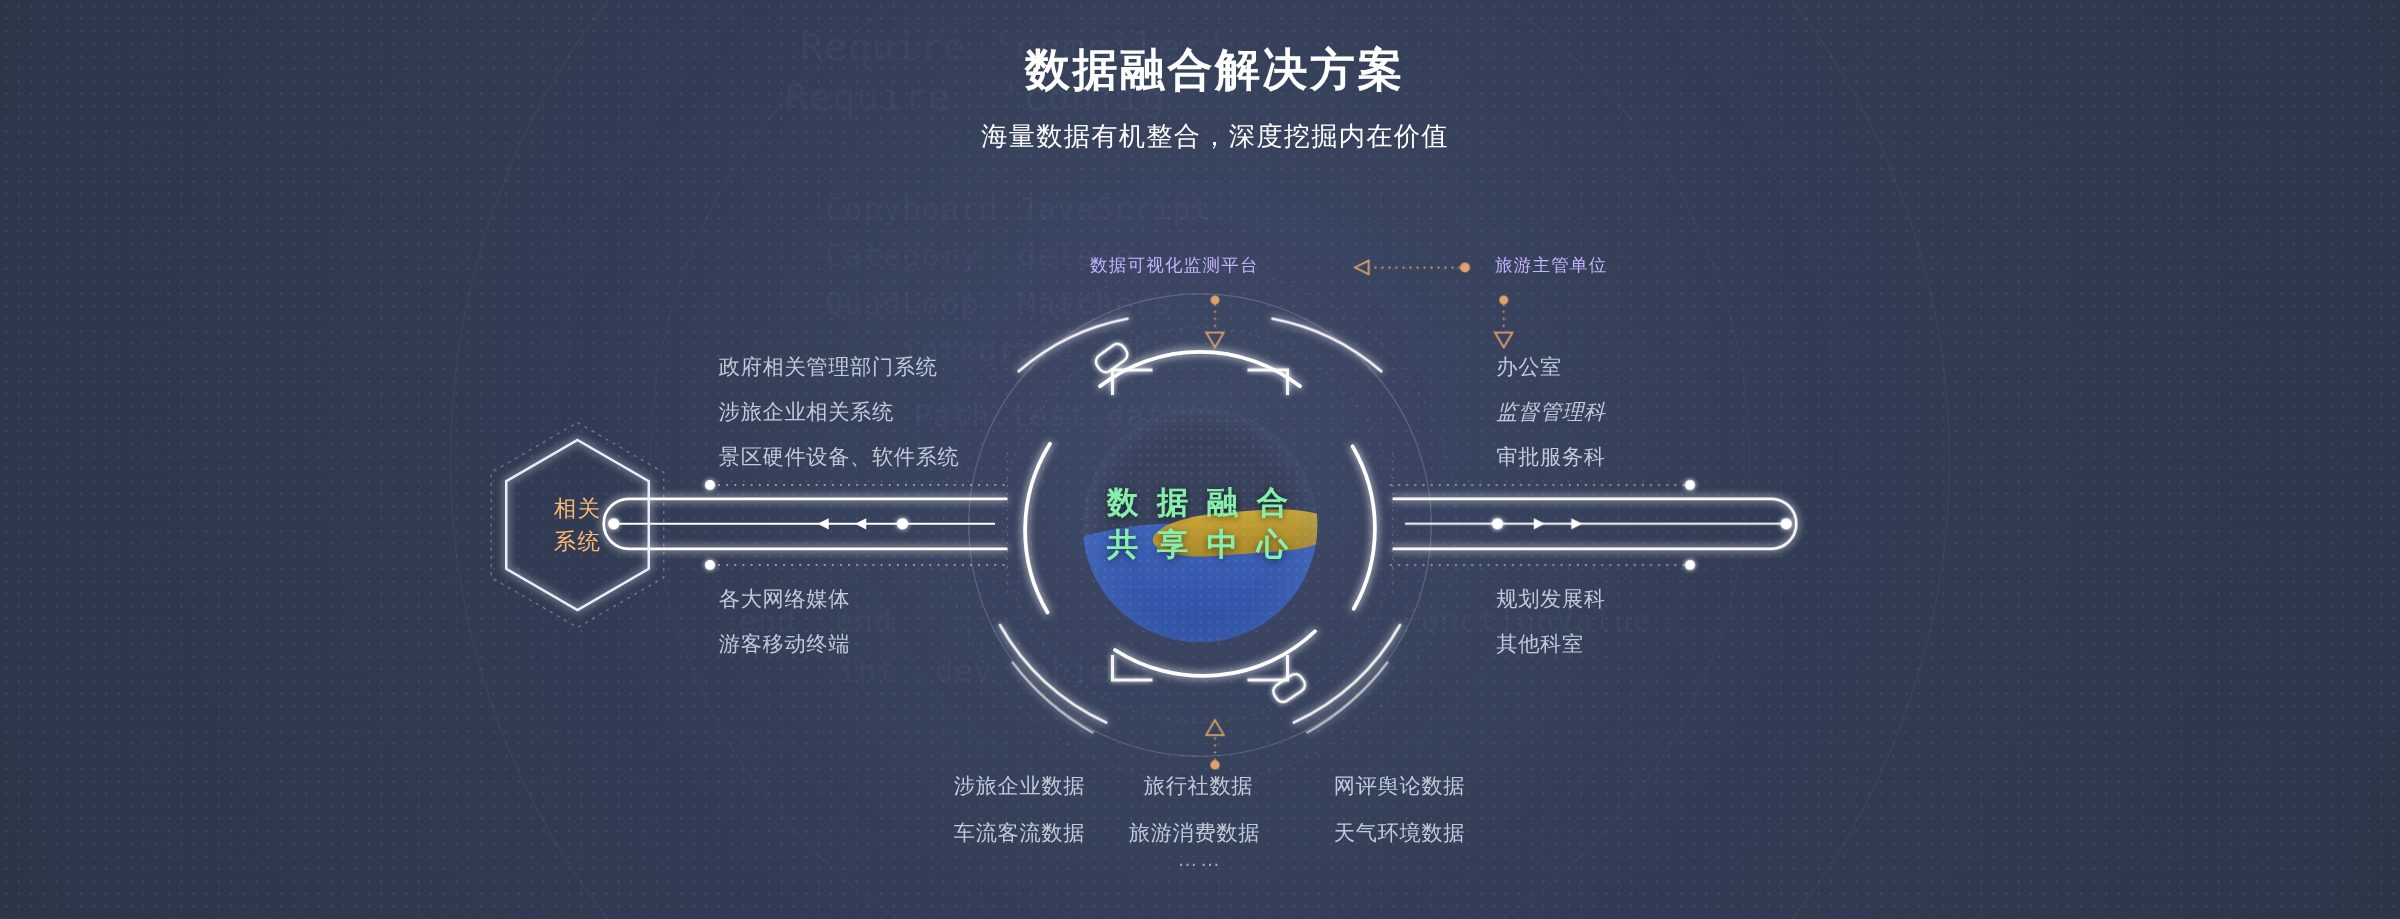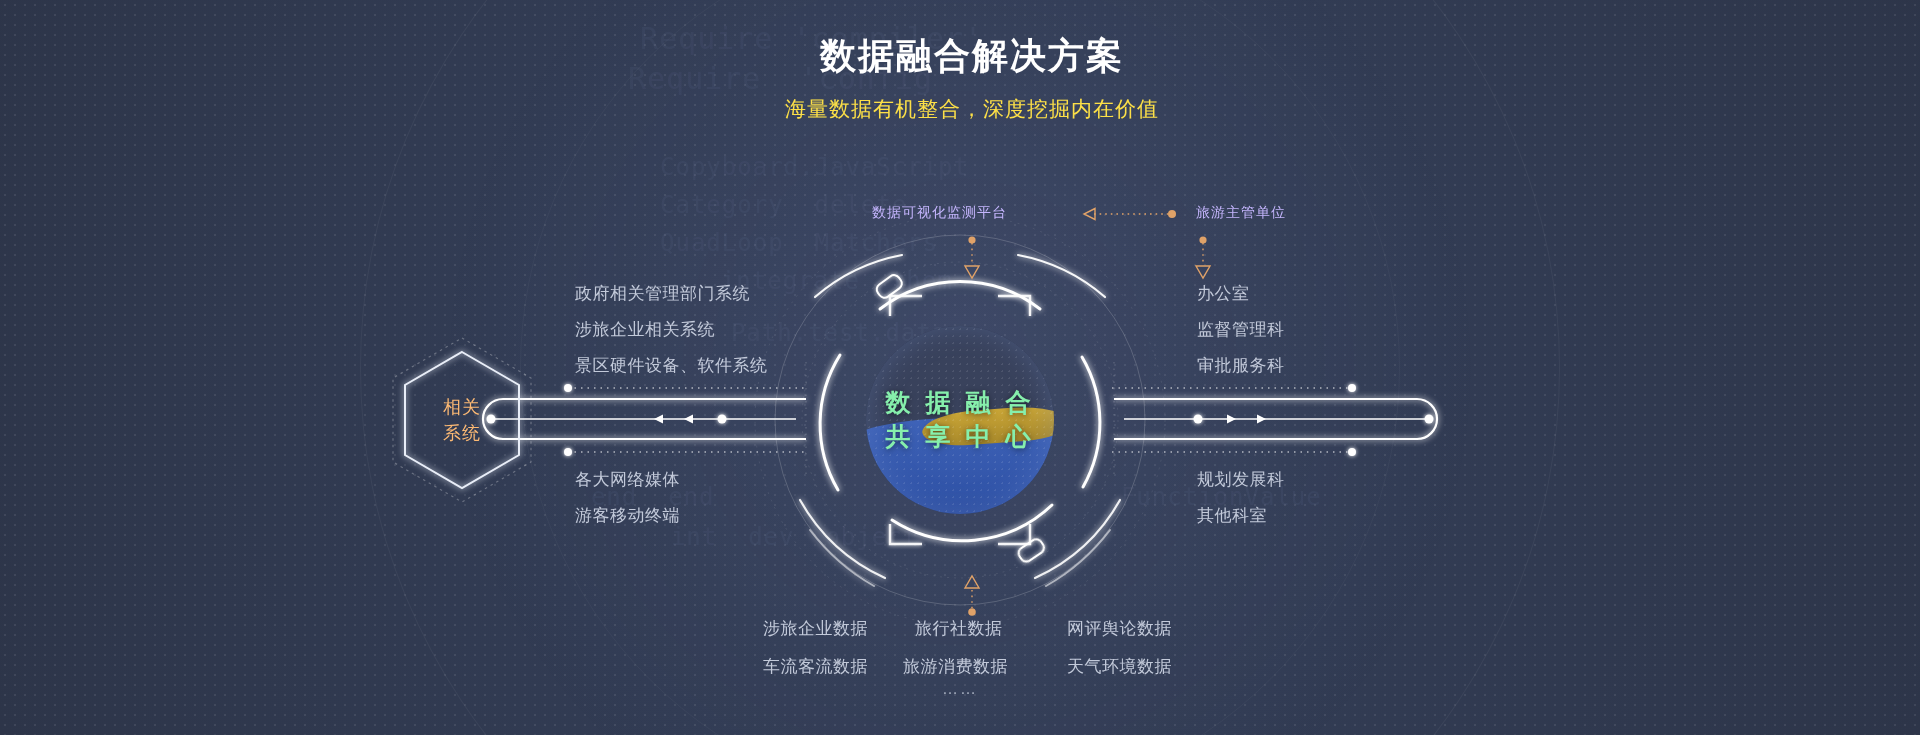--- a/index.html
+++ b/index.html
@@ -61,21 +61,21 @@
     z-index:20;
     margin-left:24px;
   }
   #title{
     font-size:36px; font-weight:bold; color:#ffffff;
     letter-spacing:2px;
     line-height:1.2;
   }
   #subtitle{
     margin-top:18px;
-    font-size:21px; color:#fde047; font-weight:normal;
+    font-size:21px; color:#ffffff; font-weight:normal;
     letter-spacing:1px;
   }
 
   
   #diagram{
     position:absolute; left:0; top:0; width:1920px; height:735px;
     z-index:10;
   }
   #svg-lines{ position:absolute; left:0; top:0; width:1920px; height:735px; }
 
@@ -388,21 +388,21 @@
   <div class="orange-label" style="left:1196px; top:204px;">旅游主管单位</div>
 
   <div class="side-label" style="left:575px; top:282px;">政府相关管理部门系统</div>
   <div class="side-label" style="left:575px; top:318px;">涉旅企业相关系统</div>
   <div class="side-label" style="left:575px; top:354px;">景区硬件设备、软件系统</div>
 
   <div class="side-label" style="left:575px; top:468px;">各大网络媒体</div>
   <div class="side-label" style="left:575px; top:504px;">游客移动终端</div>
 
   <div class="side-label r" style="left:1197px; top:282px;">办公室</div>
-  <div class="side-label r" style="left:1197px; top:318px;">监督管理科</div>
+  <div class="side-label r" style="left:1197px; top:318px;font-style:italic;">监督管理科</div>
   <div class="side-label r" style="left:1197px; top:354px;">审批服务科</div>
 
   <div class="side-label r" style="left:1197px; top:468px;">规划发展科</div>
   <div class="side-label r" style="left:1197px; top:504px;">其他科室</div>
 
   <div class="bottom-label" style="left:763px; top:617px;">涉旅企业数据</div>
   <div class="bottom-label" style="left:763px; top:655px;">车流客流数据</div>
 
   <div class="bottom-label" style="left:915px; top:617px;">旅行社数据</div>
   <div class="bottom-label" style="left:903px; top:655px;">旅游消费数据</div>

